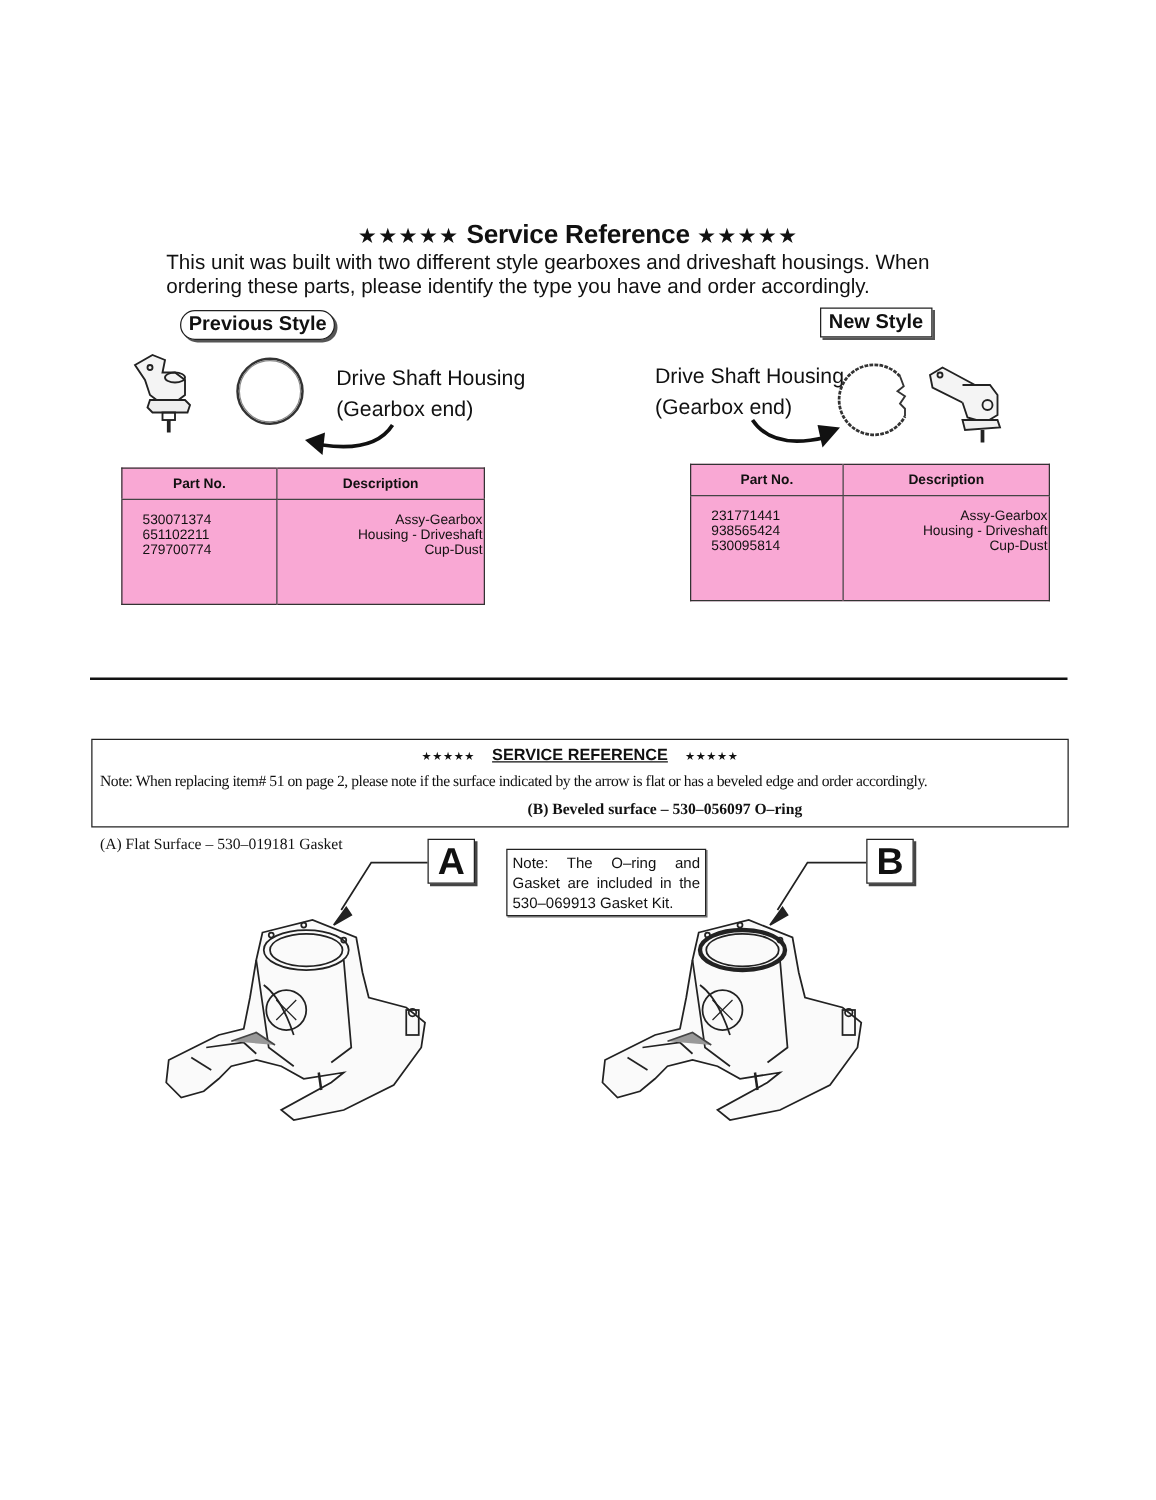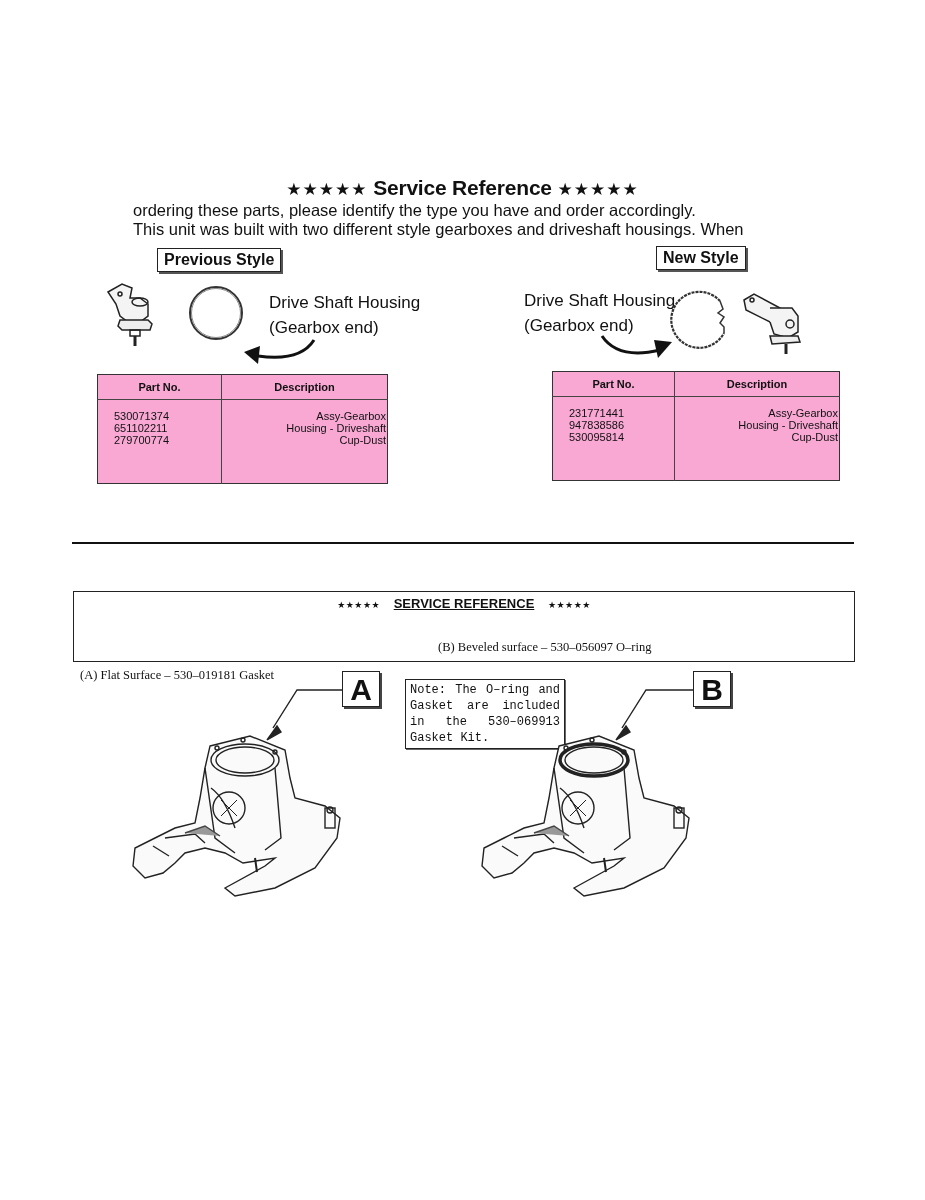--- a/index.html
+++ b/index.html
@@ -4,21 +4,21 @@
 <style>
   html, body { margin: 0; padding: 0; background: #ffffff; }
   body { width: 925px; height: 1200px; position: relative; overflow: hidden; font-family: "Liberation Sans", sans-serif; color: #111; }
   .abs { position: absolute; }
 
   .title { left: 0; width: 925px; top: 176px; text-align: center; font-size: 21px; font-weight: bold; letter-spacing: -0.2px; }
   .title .stars { font-weight: normal; font-size: 17px; letter-spacing: 1px; }
   .intro { left: 133px; top: 201px; width: 680px; font-size: 16.5px; line-height: 19px; }
 
   .style-label { border: 1.5px solid #222; font-weight: bold; font-size: 16px; padding: 2px 6px; box-shadow: 2px 2px 0 #555; background:#fff; }
-  .prev-label { left: 157px; top: 248px; }
+  .prev-label { left: 144px; top: 248px; border-radius: 12px; }
   .new-label { left: 640px; top: 246px; margin-left: 16px; }
 
   .dsh { font-size: 17px; line-height: 25px; }
   .dsh-left { left: 269px; top: 290px; }
   .dsh-right { left: 524px; top: 288px; }
 
   table.parts { border-collapse: collapse; font-size: 11px; background:#f9a8d4; }
   table.parts th { font-weight: bold; font-size: 11px; height: 22px; border-bottom: 1px solid #444; }
   table.parts td { vertical-align: top; padding-top: 10px; line-height: 12px; height: 72px; }
   table.parts { border: 1.2px solid #333; }
@@ -32,41 +32,41 @@
   td.c2 { padding-left: 18px; text-align: right; }
 
   .divider { left: 72px; top: 542px; width: 782px; height: 2px; background: #111; }
 
   .sr-box { left: 73px; top: 591px; width: 780px; height: 69px; border: 1.3px solid #222; font-family: "Liberation Serif", serif; }
   .sr-title { position: absolute; left: 0; width: 100%; top: 4px; text-align: center; font-family: "Liberation Sans", sans-serif; font-size: 13px; font-weight: bold; }
   .sr-title .t { text-decoration: underline; margin: 0 10px; }
   .sr-title .stars { font-size: 9px; letter-spacing: 0.5px; font-weight: normal; }
   .sr-note { position: absolute; left: 6px; top: 26px; font-size: 12.5px; letter-spacing: -0.35px; white-space: nowrap; }
   .sr-a { position: absolute; left: 6px; top: 48px; font-size: 12.5px; white-space: nowrap; margin-top: 28px; }
-  .sr-b { position: absolute; left: 364px; top: 48px; font-size: 12.5px; white-space: nowrap; }
+  .sr-b { position: absolute; left: 348px; top: 48px; font-size: 12.5px; white-space: nowrap; font-weight: bold; }
 
   .letter-box { border: 1.5px solid #222; font-size: 30px; font-weight: bold; width: 36px; height: 34px; text-align: center; line-height: 35px; box-shadow: 2px 2px 0 #444; background: #fff; }
   .letter-a { left: 342px; top: 671px; }
   .letter-b { left: 693px; top: 671px; }
 
-  .kit-note { left: 405px; top: 679px; width: 150px; border: 1.2px solid #222; font-family: Liberation Mono, monospace; font-size: 12px; line-height: 16px; padding: 2px 4px; text-align: justify; box-shadow: 1px 1px 0 #666; background:#fff; }
+  .kit-note { left: 405px; top: 679px; width: 150px; border: 1.2px solid #222; font-family: Liberation Sans, sans-serif; font-size: 12px; line-height: 16px; padding: 2px 4px; text-align: justify; box-shadow: 1px 1px 0 #666; background:#fff; }
 
   svg { position: absolute; overflow: visible; }
 </style>
 </head>
 <body>
 
 <div class="abs title">
   <span class="stars">★★★★★</span>
   <span>Service Reference</span>
   <span class="stars">★★★★★</span>
 </div>
 <div class="abs intro">
+  <div>This unit was built with  two different style gearboxes and driveshaft housings. When</div>
   <div>ordering these parts, please identify the type you have and order accordingly.</div>
-  <div>This unit was built with  two different style gearboxes and driveshaft housings. When</div>
 </div>
 
 <div class="abs style-label prev-label">Previous Style</div>
 
 <svg style="left:100px;top:280px" width="70" height="72" viewBox="0 0 70 72">
   <g fill="none" stroke="#222" stroke-width="1.5">
     <path d="M8 12 L22 4 L32 8 L30 18 L40 18 L48 24 L48 36 L40 42 L28 42 L20 36 L16 24 Z" fill="#f4f4f4"></path>
     <ellipse cx="40" cy="22" rx="8" ry="4"></ellipse>
     <path d="M20 40 L48 40 L52 44 L50 50 L22 50 L18 46 Z" fill="#eee"></path>
     <rect x="30" y="50" width="10" height="6"></rect>
@@ -138,40 +138,41 @@
   <thead>
     <tr>
       <th class="c1">Part No.</th>
       <th class="c2">Description</th>
     </tr>
   </thead>
   <tbody>
     <tr>
       <td class="c1">
         <span class="line">231771441</span>
-        <span class="line">947838586</span>
+        <span class="line">938565424</span>
         <span class="line">530095814</span>
       </td>
       <td class="c2">
         <span class="line">Assy-Gearbox</span>
         <span class="line">Housing - Driveshaft</span>
         <span class="line">Cup-Dust</span>
       </td>
     </tr>
   </tbody>
 </table>
 
 <div class="abs divider"></div>
 
 <div class="abs sr-box">
   <div class="sr-title">
     <span class="stars">★★★★★</span>
     <span class="t">SERVICE REFERENCE</span>
     <span class="stars">★★★★★</span>
   </div>
+  <div class="sr-note">Note: When replacing item# 51 on page 2, please note if the surface indicated by the arrow is flat or has a beveled edge and order accordingly.</div>
   <div class="sr-a">(A) Flat Surface     – 530–019181 Gasket</div>
   <div class="sr-b">(B) Beveled surface – 530–056097  O–ring</div>
 </div>
 
 <div class="abs letter-box letter-a">A</div>
 <div class="abs letter-box letter-b">B</div>
 <div class="abs kit-note">Note: The O–ring and Gasket are included in the 530–069913 Gasket Kit.</div>
 
 <svg style="left:125px;top:688px" width="240" height="215" viewBox="0 0 240 215">
   <g fill="none" stroke="#222" stroke-width="1.4">

